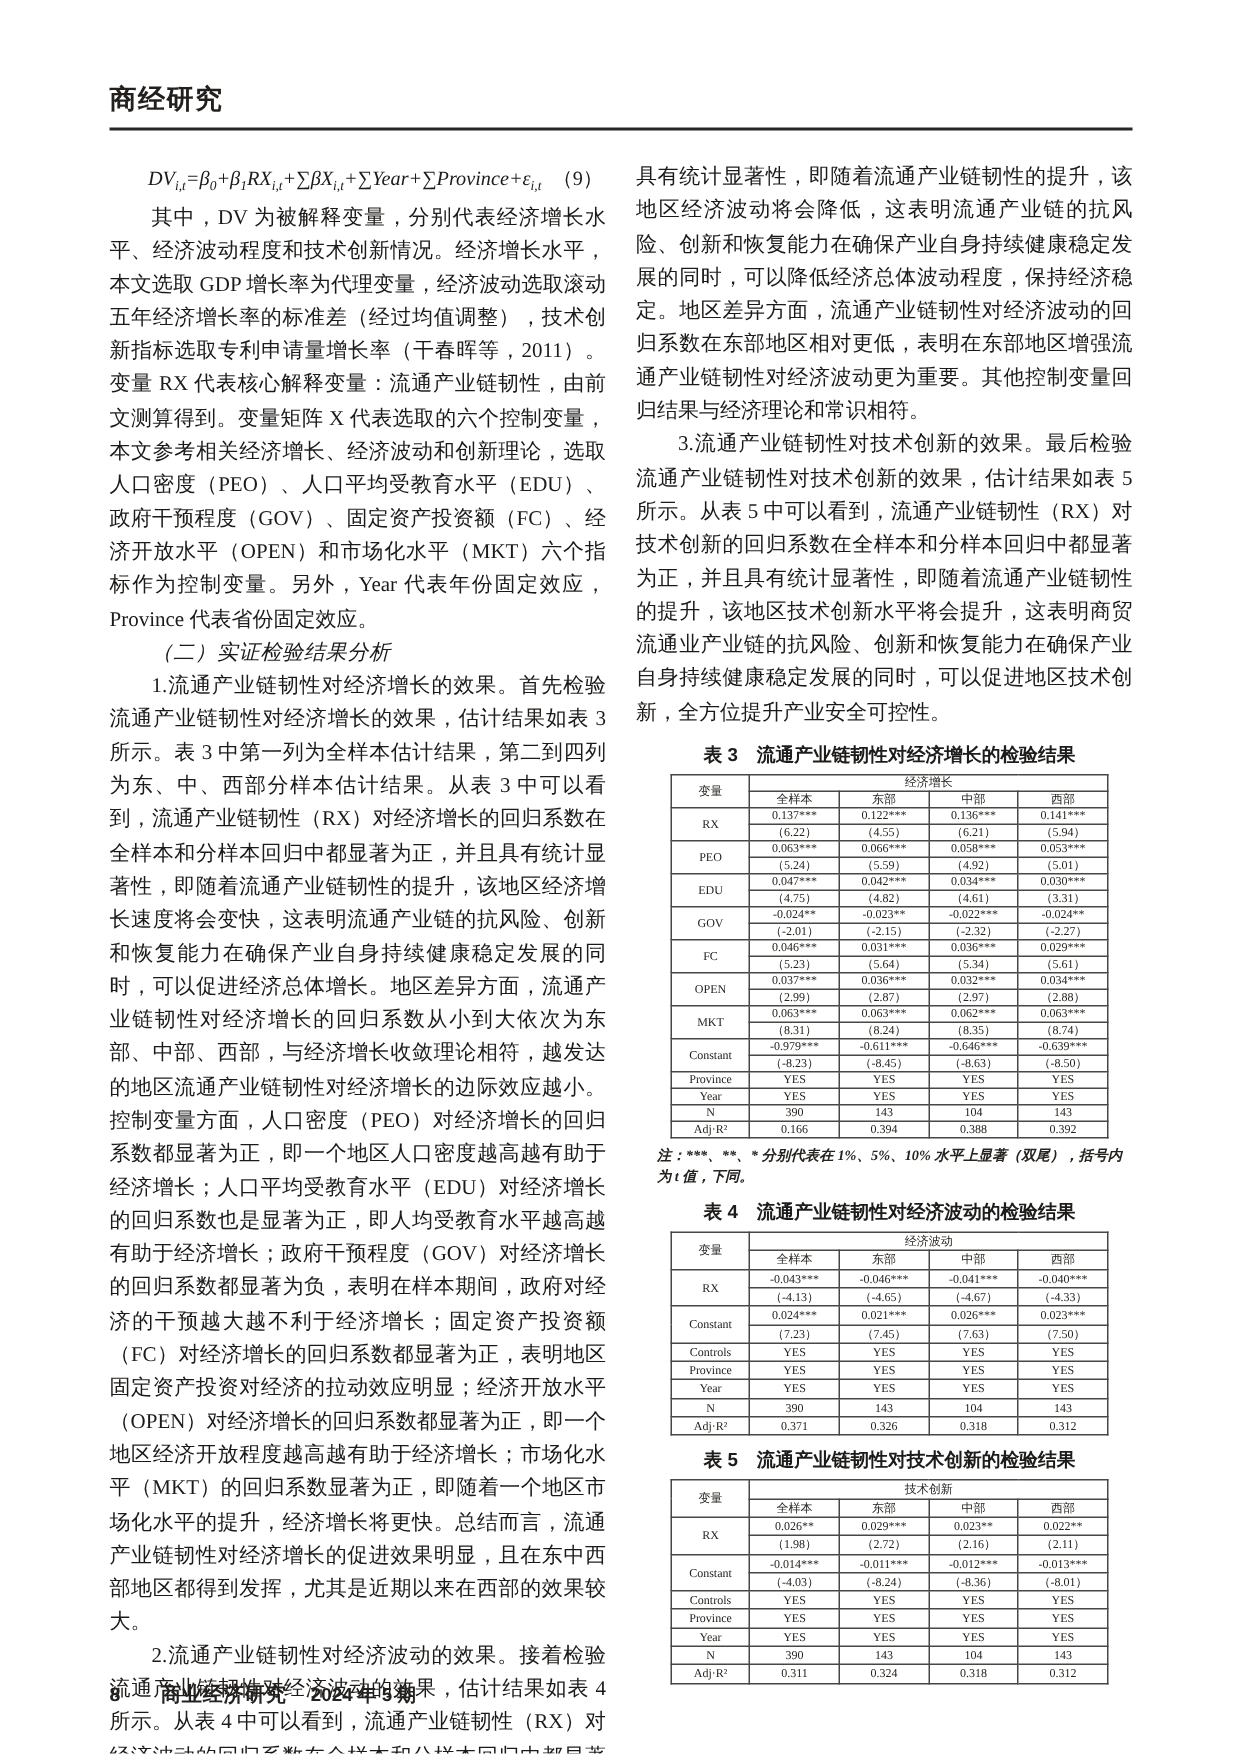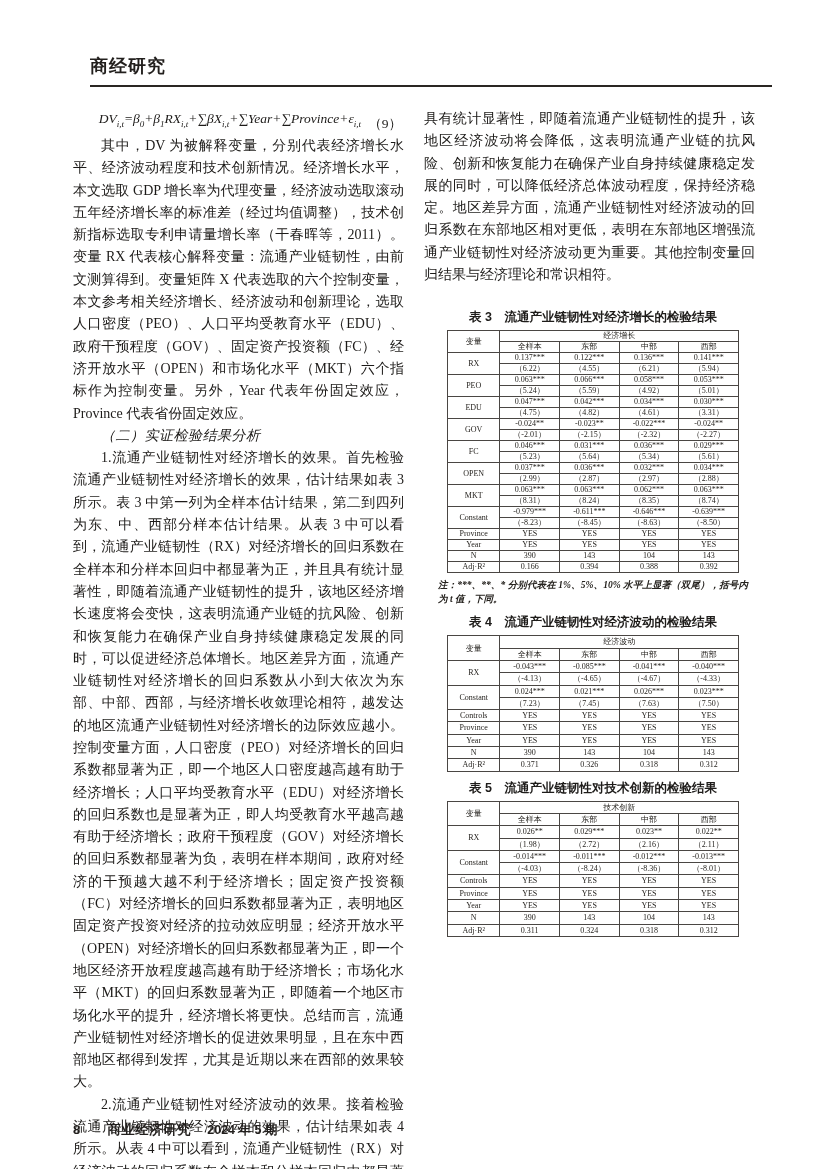--- a/index.html
+++ b/index.html
@@ -13,21 +13,20 @@
   }
   .page {
     position: absolute;
     left: 73px; top: 0;
     width: 682px; height: 1169px;
   }
   
   .masthead {
     position: absolute; left: 0; top: 54px;
     width: 100%;
-    margin-left: 17px;
   }
   .masthead-title {
     font-family: "Liberation Sans", "DejaVu Sans", sans-serif;
     font-weight: bold;
     font-size: 18px;
     letter-spacing: 1px;
     color: #221f1d;
   }
   .masthead-rule {
     margin-top: 7px;
@@ -46,35 +45,35 @@
     font-size: 14px;
     line-height: 22.3px;
     text-align: justify;
     color: #1c1a18;
   }
   .col p { text-indent: 2em; }
   .col p.no-indent { text-indent: 0; }
   .formula-line {
     display: flex;
     justify-content: space-between;
-    align-items: flex-end;
+    align-items: flex-start;
     padding-left: 1.9em;
     font-style: italic;
     font-size: 13.5px;
   }
   .formula-line sub { font-size: 9px; font-style: italic; }
   .formula-num { font-style: normal; font-size: 13.5px; padding-right: 2px; }
   .subsection-heading {
     text-indent: 2em;
     font-style: italic;
     letter-spacing: 0.5px;
   }
   
   .tables-area {
-    margin-top: 24px;
+    margin-top: 9px;
     margin-left: 14px;
     width: 310px;
   }
   .tbl-caption {
     font-family: "Liberation Sans", "DejaVu Sans", sans-serif;
     font-weight: bold;
     font-size: 12.5px;
     text-align: center;
     line-height: 15px;
     margin-bottom: 5px;
@@ -143,20 +142,21 @@
         <span class="formula-num">（9）</span>
       </div>
       <p>其中，DV 为被解释变量，分别代表经济增长水平、经济波动程度和技术创新情况。经济增长水平，本文选取 GDP 增长率为代理变量，经济波动选取滚动五年经济增长率的标准差（经过均值调整），技术创新指标选取专利申请量增长率（干春晖等，2011）。变量 RX 代表核心解释变量：流通产业链韧性，由前文测算得到。变量矩阵 X 代表选取的六个控制变量，本文参考相关经济增长、经济波动和创新理论，选取人口密度（PEO）、人口平均受教育水平（EDU）、政府干预程度（GOV）、固定资产投资额（FC）、经济开放水平（OPEN）和市场化水平（MKT）六个指标作为控制变量。另外，Year 代表年份固定效应，Province 代表省份固定效应。</p>
       <div class="subsection-heading">（二）实证检验结果分析</div>
       <p>1.流通产业链韧性对经济增长的效果。首先检验流通产业链韧性对经济增长的效果，估计结果如表 3 所示。表 3 中第一列为全样本估计结果，第二到四列为东、中、西部分样本估计结果。从表 3 中可以看到，流通产业链韧性（RX）对经济增长的回归系数在全样本和分样本回归中都显著为正，并且具有统计显著性，即随着流通产业链韧性的提升，该地区经济增长速度将会变快，这表明流通产业链的抗风险、创新和恢复能力在确保产业自身持续健康稳定发展的同时，可以促进经济总体增长。地区差异方面，流通产业链韧性对经济增长的回归系数从小到大依次为东部、中部、西部，与经济增长收敛理论相符，越发达的地区流通产业链韧性对经济增长的边际效应越小。控制变量方面，人口密度（PEO）对经济增长的回归系数都显著为正，即一个地区人口密度越高越有助于经济增长；人口平均受教育水平（EDU）对经济增长的回归系数也是显著为正，即人均受教育水平越高越有助于经济增长；政府干预程度（GOV）对经济增长的回归系数都显著为负，表明在样本期间，政府对经济的干预越大越不利于经济增长；固定资产投资额（FC）对经济增长的回归系数都显著为正，表明地区固定资产投资对经济的拉动效应明显；经济开放水平（OPEN）对经济增长的回归系数都显著为正，即一个地区经济开放程度越高越有助于经济增长；市场化水平（MKT）的回归系数显著为正，即随着一个地区市场化水平的提升，经济增长将更快。总结而言，流通产业链韧性对经济增长的促进效果明显，且在东中西部地区都得到发挥，尤其是近期以来在西部的效果较大。</p>
       <p>2.流通产业链韧性对经济波动的效果。接着检验流通产业链韧性对经济波动的效果，估计结果如表 4 所示。从表 4 中可以看到，流通产业链韧性（RX）对经济波动的回归系数在全样本和分样本回归中都显著为负，并且</p>
     </div>
 
     <div class="col">
       <p class="no-indent">具有统计显著性，即随着流通产业链韧性的提升，该地区经济波动将会降低，这表明流通产业链的抗风险、创新和恢复能力在确保产业自身持续健康稳定发展的同时，可以降低经济总体波动程度，保持经济稳定。地区差异方面，流通产业链韧性对经济波动的回归系数在东部地区相对更低，表明在东部地区增强流通产业链韧性对经济波动更为重要。其他控制变量回归结果与经济理论和常识相符。</p>
+      <p>3.流通产业链韧性对技术创新的效果。最后检验流通产业链韧性对技术创新的效果，估计结果如表 5 所示。从表 5 中可以看到，流通产业链韧性（RX）对技术创新的回归系数在全样本和分样本回归中都显著为正，并且具有统计显著性，即随着流通产业链韧性的提升，该地区技术创新水平将会提升，这表明商贸流通业产业链的抗风险、创新和恢复能力在确保产业自身持续健康稳定发展的同时，可以促进地区技术创新，全方位提升产业安全可控性。</p>
 
       <div class="tables-area">
         <div class="tbl-caption">表 3　流通产业链韧性对经济增长的检验结果</div>
         <div id="table3-mount">
             <table>
               <colgroup>
                 <col style="width: 18%;">
                 <col style="width: 20.5%;">
                 <col style="width: 20.5%;">
                 <col style="width: 20.5%;">
@@ -327,21 +327,21 @@
                 </tr>
                 <tr>
                   <td>全样本</td>
                   <td>东部</td>
                   <td>中部</td>
                   <td>西部</td>
                 </tr>
                 <tr>
                   <td rowspan="2">RX</td>
                   <td>-0.043***</td>
-                  <td>-0.085***</td>
+                  <td>-0.046***</td>
                   <td>-0.041***</td>
                   <td>-0.040***</td>
                 </tr>
                 <tr>
                   <td>（-4.13）</td>
                   <td>（-4.65）</td>
                   <td>（-4.67）</td>
                   <td>（-4.33）</td>
                 </tr>
                 <tr>

